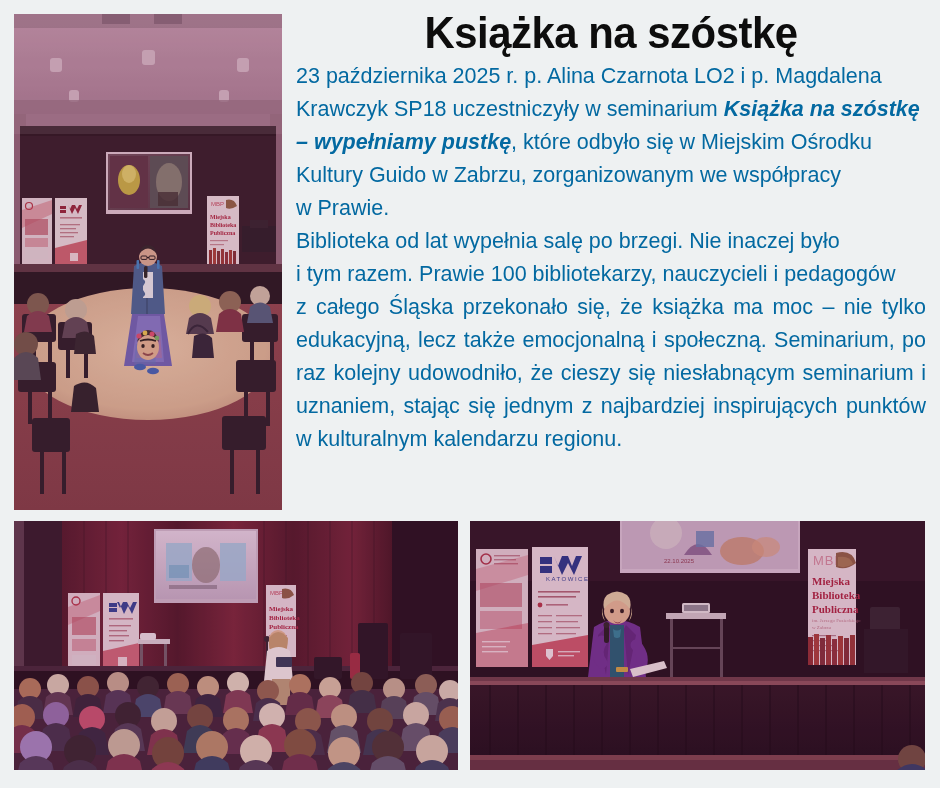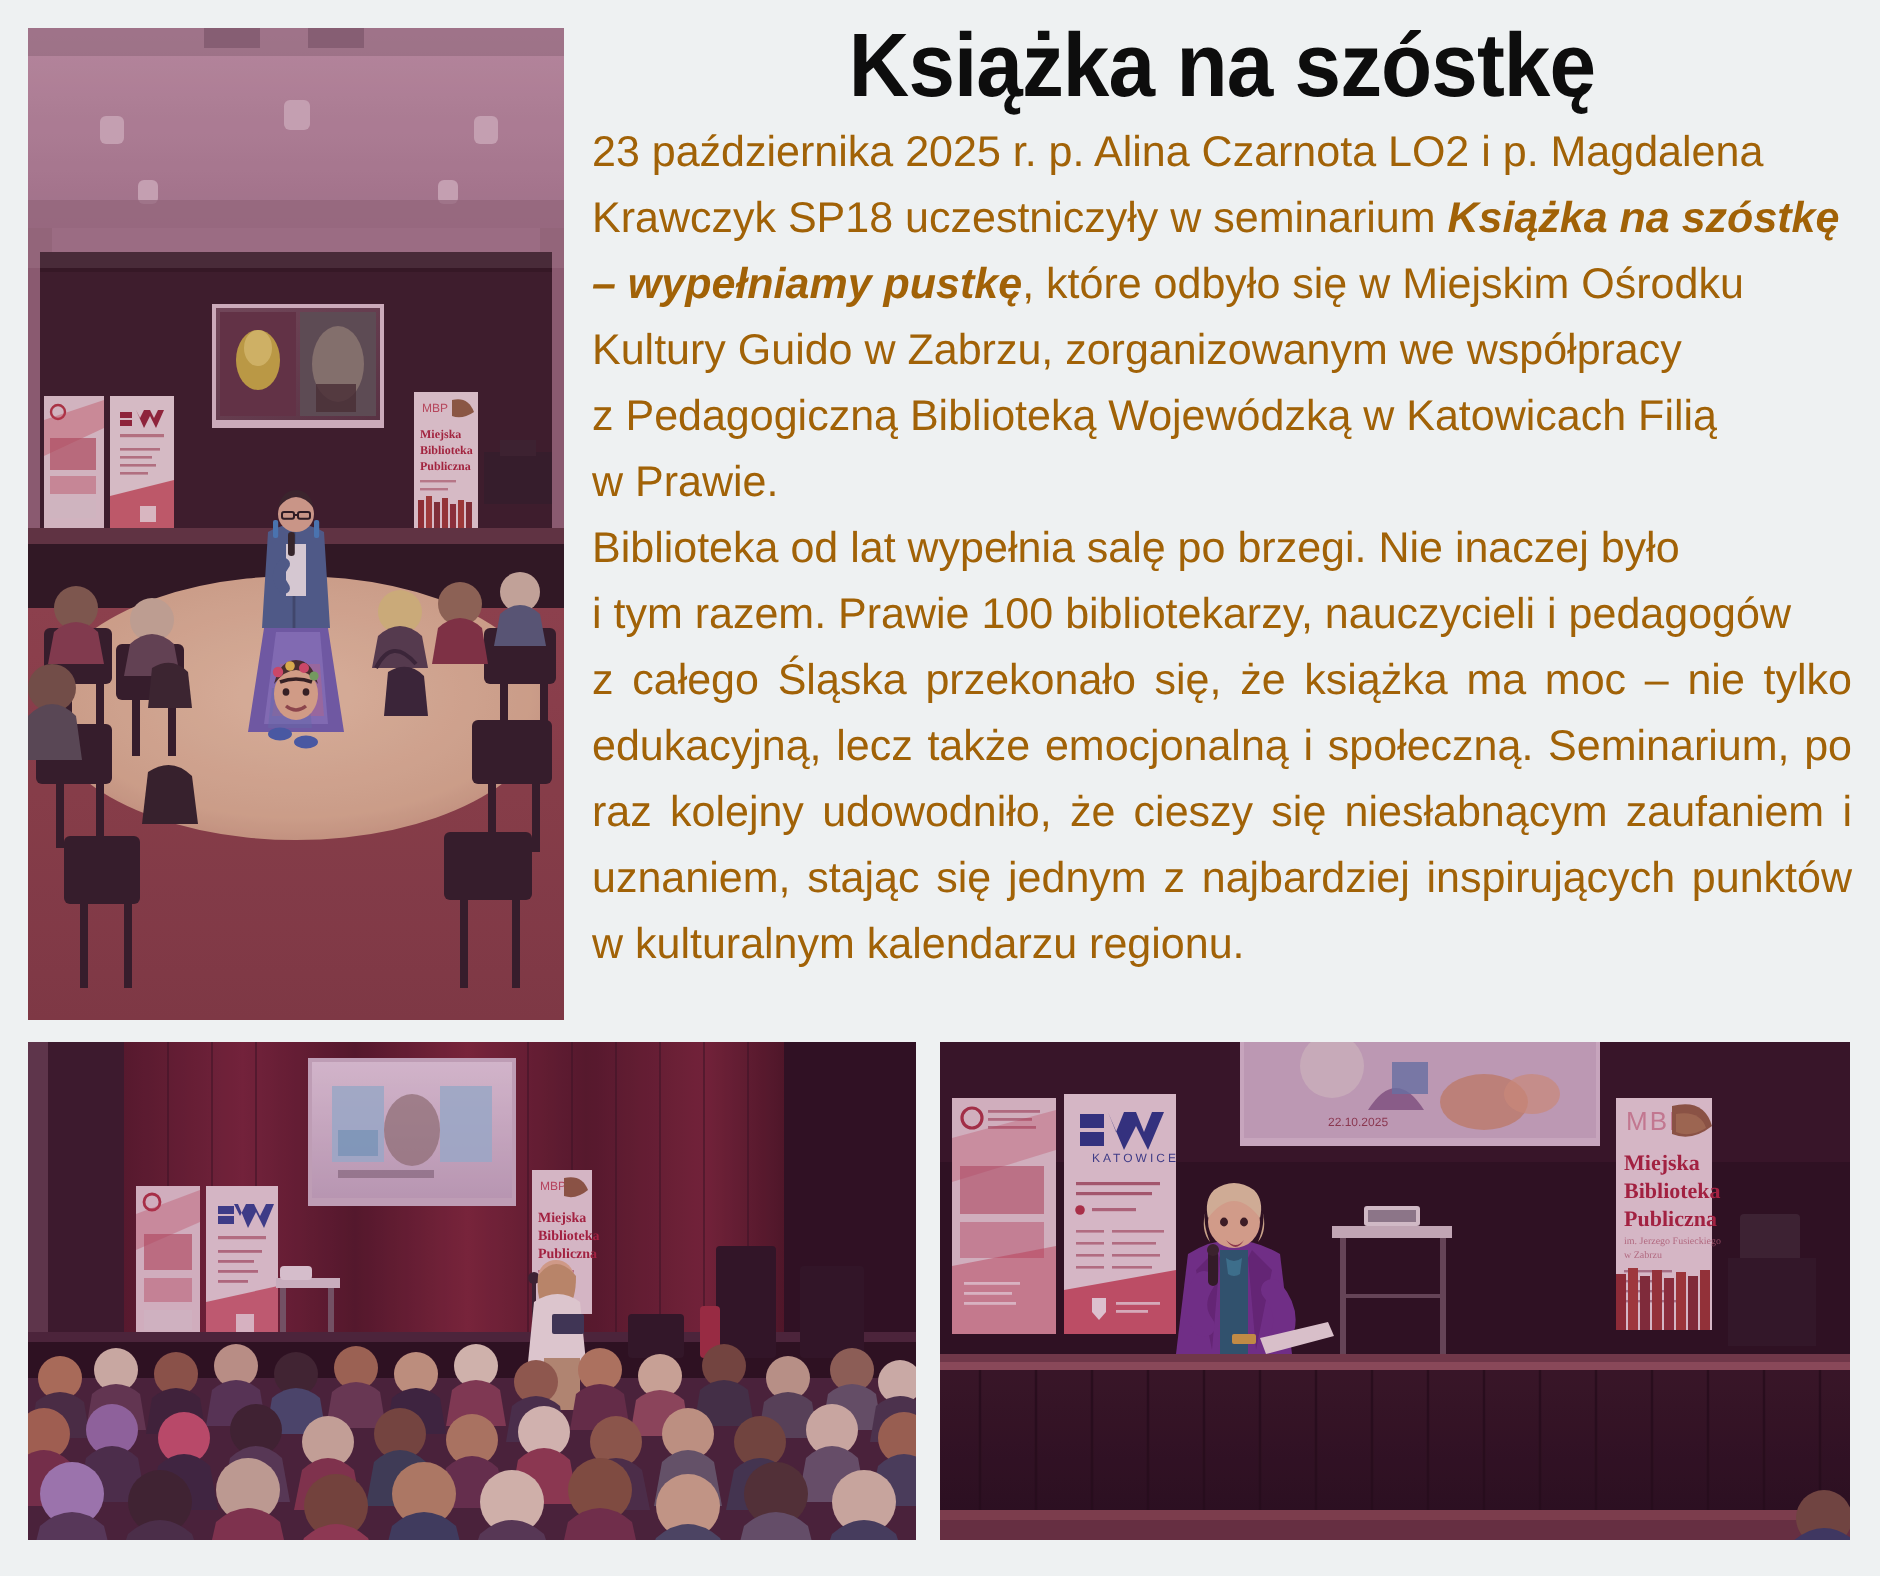--- a/index.html
+++ b/index.html
@@ -30,21 +30,21 @@
     text-align:center;
     color:#0d0d0d;
     margin:0 0 2px 0;
     font-family:"Liberation Sans", sans-serif;
     transform:scaleX(0.93);
     transform-origin:center;
   }
   .body-block{
     font-size:21.5px;
     line-height:33px;
-    color:#a16207;
+    color:#0369a1;
     text-align:justify;
     font-family:"Liberation Sans", sans-serif;
   }
   .body-block p{margin:0;}
   .body-block .nojust{text-align:left;}
   .body-block em{font-style:italic;font-weight:bold;}
 
   
   .photo-bl{
     position:absolute;left:14px;top:521px;width:444px;height:249px;
@@ -271,25 +271,24 @@
     </svg>
   </div>
 
   <div class="text-col">
     <h1 class="headline">Książka na szóstkę</h1>
 
     <div class="body-block">
       <p class="nojust">
         <span>23 października 2025 r. p. Alina Czarnota LO2 i p. Magdalena Krawczyk SP18 uczestniczyły w seminarium </span><em>Książka na szóstkę – wypełniamy pustkę</em><span>, które odbyło się w Miejskim Ośrodku Kultury Guido w Zabrzu, zorganizowanym we współpracy</span>
       </p>
-      <p class="nojust">z Pedagogiczną Biblioteką Wojewódzką w Katowicach Filią</p>
       <p class="nojust">w Prawie.</p>
       <p class="nojust">Biblioteka od lat wypełnia salę po brzegi. Nie inaczej było</p>
       <p class="nojust">i tym razem. Prawie 100 bibliotekarzy, nauczycieli i pedagogów</p>
-      <p>z całego Śląska przekonało się, że książka ma moc – nie tylko edukacyjną, lecz także emocjonalną i społeczną. Seminarium, po raz kolejny udowodniło, że cieszy się niesłabnącym zaufaniem i uznaniem, stając się jednym z najbardziej inspirujących punktów w kulturalnym kalendarzu regionu.</p>
+      <p>z całego Śląska przekonało się, że książka ma moc – nie tylko edukacyjną, lecz także emocjonalną i społeczną. Seminarium, po raz kolejny udowodniło, że cieszy się niesłabnącym seminarium i uznaniem, stając się jednym z najbardziej inspirujących punktów w kulturalnym kalendarzu regionu.</p>
     </div>
   </div>
 
   <div class="photo-bl">
     <svg width="444" height="249" viewBox="0 0 444 249" xmlns="http://www.w3.org/2000/svg">
       <defs>
         <linearGradient id="curtain" x1="0" y1="0" x2="1" y2="0">
           <stop offset="0%" stop-color="#4a1520"></stop>
           <stop offset="18%" stop-color="#6d2030"></stop>
           <stop offset="35%" stop-color="#47131e"></stop>

